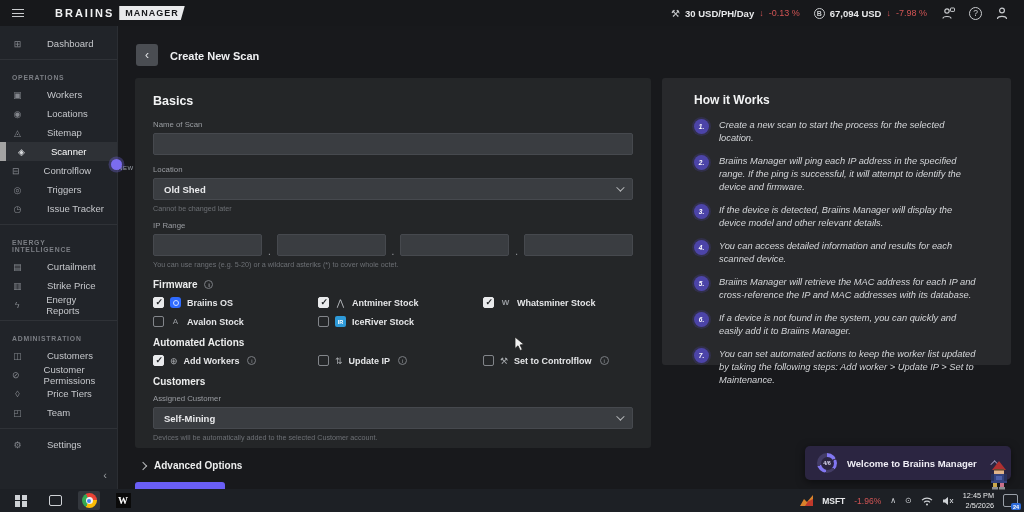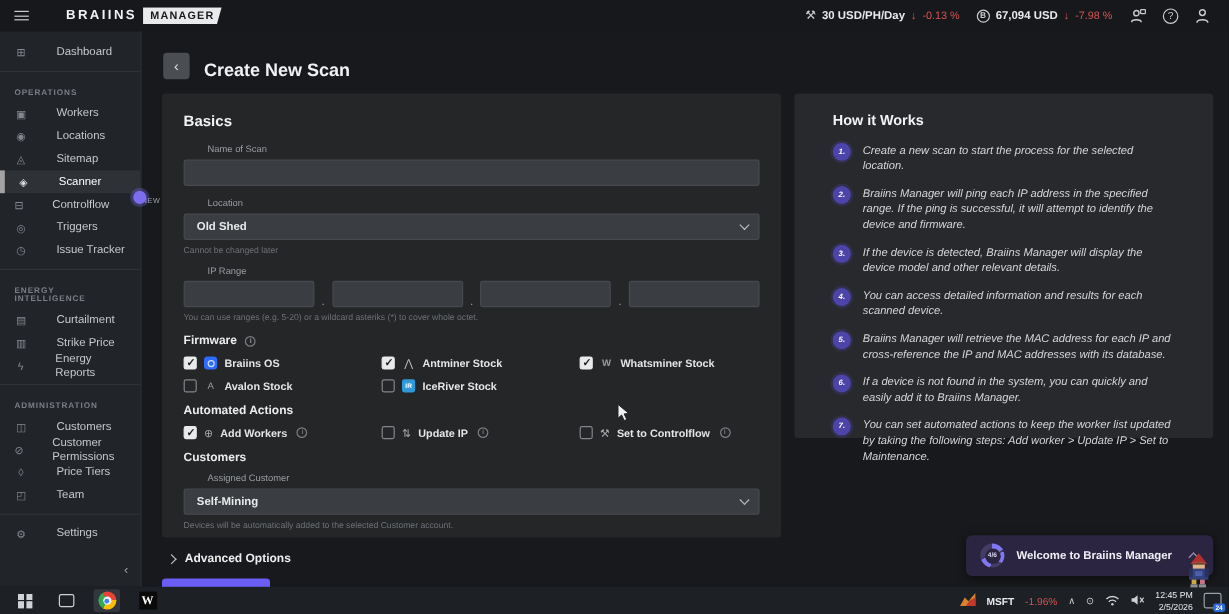--- a/index.html
+++ b/index.html
@@ -24,40 +24,40 @@
   .arr-down::after { content:"↓"; }
   .ticker-chg { color:#d25454; font-size:9px; }
   .help-ic { width:13px; height:13px; border:1.2px solid #c9cbce; border-radius:50%; color:#c9cbce; font-size:8.5px; display:flex; align-items:center; justify-content:center; cursor:pointer; }
   .help-ic::after { content:"?"; }
   .tb-icon { display:flex; align-items:center; cursor:pointer; }
 
   
   #sidebar { left:0; top:26px; width:118px; height:463px; background:#212429; border-right:1px solid #2b2e33; padding-top:8px; z-index:4; }
   .sb-item { height:19px; display:flex; align-items:center; gap:24px; padding:0 10px; color:#c6c8cc; font-size:9.5px; cursor:pointer; border-left:2px solid transparent; }
   .sb-item .sbi { width:11px; color:#84878d; font-size:9px; text-align:center; }
-  .sb-item.active { background:#2e3136; border-left:4px solid #a3a3a3; color:#ffffff; }
+  .sb-item.active { background:#2e3136; border-left:6px solid #a3a3a3; color:#ffffff; }
   .sb-item.active .sbi { color:#d8dadd; }
   .sb-section { padding:8px 12px 4px 12px; color:#7c7f85; font-size:6.8px; font-weight:700; letter-spacing:0.8px; }
   .sb-divider { border-top:1px solid #2f3237; margin:6px 0; }
   .new-badge { font-size:6px; color:#9aa0a8; letter-spacing:0.5px; margin-left:3px; transform:translateY(-3px); }
   .sb-collapse { position:absolute; right:10px; bottom:8px; color:#9a9da1; font-size:11px; cursor:pointer; }
   .i-dashboard::after{content:"⊞"} .i-workers::after{content:"▣"} .i-locations::after{content:"◉"}
   .i-sitemap::after{content:"◬"} .i-scanner::after{content:"◈"} .i-controlflow::after{content:"⊟"}
   .i-triggers::after{content:"◎"} .i-issue::after{content:"◷"} .i-curtail::after{content:"▤"}
   .i-strike::after{content:"▥"} .i-energy::after{content:"ϟ"} .i-customers::after{content:"◫"}
   .i-perms::after{content:"⊘"} .i-tiers::after{content:"◊"} .i-team::after{content:"◰"} .i-settings::after{content:"⚙"}
 
   
   #back-btn { left:136px; top:44px; width:22px; height:22px; background:#4a4d52; border-radius:3px; color:#e2e3e5; font-size:12px; display:flex; align-items:center; justify-content:center; cursor:pointer; }
-  #page-title { left:170px; top:50px; color:#f0f1f3; font-size:15px; font-weight:700; }
+  #page-title { left:170px; top:50px; color:#f0f1f3; font-size:11px; font-weight:700; }
 
   
   #card { left:135px; top:78px; width:516px; height:370px; background:#242628; border-radius:3px; padding:16px 18px; }
   .card-h1 { color:#f2f3f4; font-size:12.5px; font-weight:700; margin-bottom:12px; }
-  .fld-label { color:#9a9da2; font-size:7.8px; margin-bottom:4px;margin-left:20px; }
+  .fld-label { color:#9a9da2; font-size:7.8px; margin-bottom:4px; }
   .txt-input { width:100%; height:22px; background:#3a3d41; border:1px solid #46494e; border-radius:2px; margin-bottom:10px; }
   .select { width:100%; height:22px; background:#3a3d41; border:1px solid #46494e; border-radius:2px; display:flex; align-items:center; justify-content:space-between; padding:0 10px; cursor:pointer; }
   .select-val { color:#e9eaec; font-size:9.5px; font-weight:700; }
   .chev-down { width:6px; height:6px; border-right:1.5px solid #b8babd; border-bottom:1.5px solid #b8babd; transform:rotate(45deg) translateY(-2px); }
   .fld-note { color:#6d7075; font-size:7.2px; margin-top:4px; margin-bottom:8px; }
   .ip-row { display:flex; align-items:flex-end; gap:6px; }
   .ip-box { width:111px; height:22px; background:#3a3d41; border:1px solid #46494e; border-radius:2px; }
   .ip-dot { color:#9a9da2; font-size:10px; line-height:8px; }
   .sub-h { color:#eceded; font-size:10px; font-weight:700; margin:10px 0 7px 0; display:flex; align-items:center; gap:5px; }
   .grid3 { display:grid; grid-template-columns:165px 165px 150px; row-gap:8px; }

